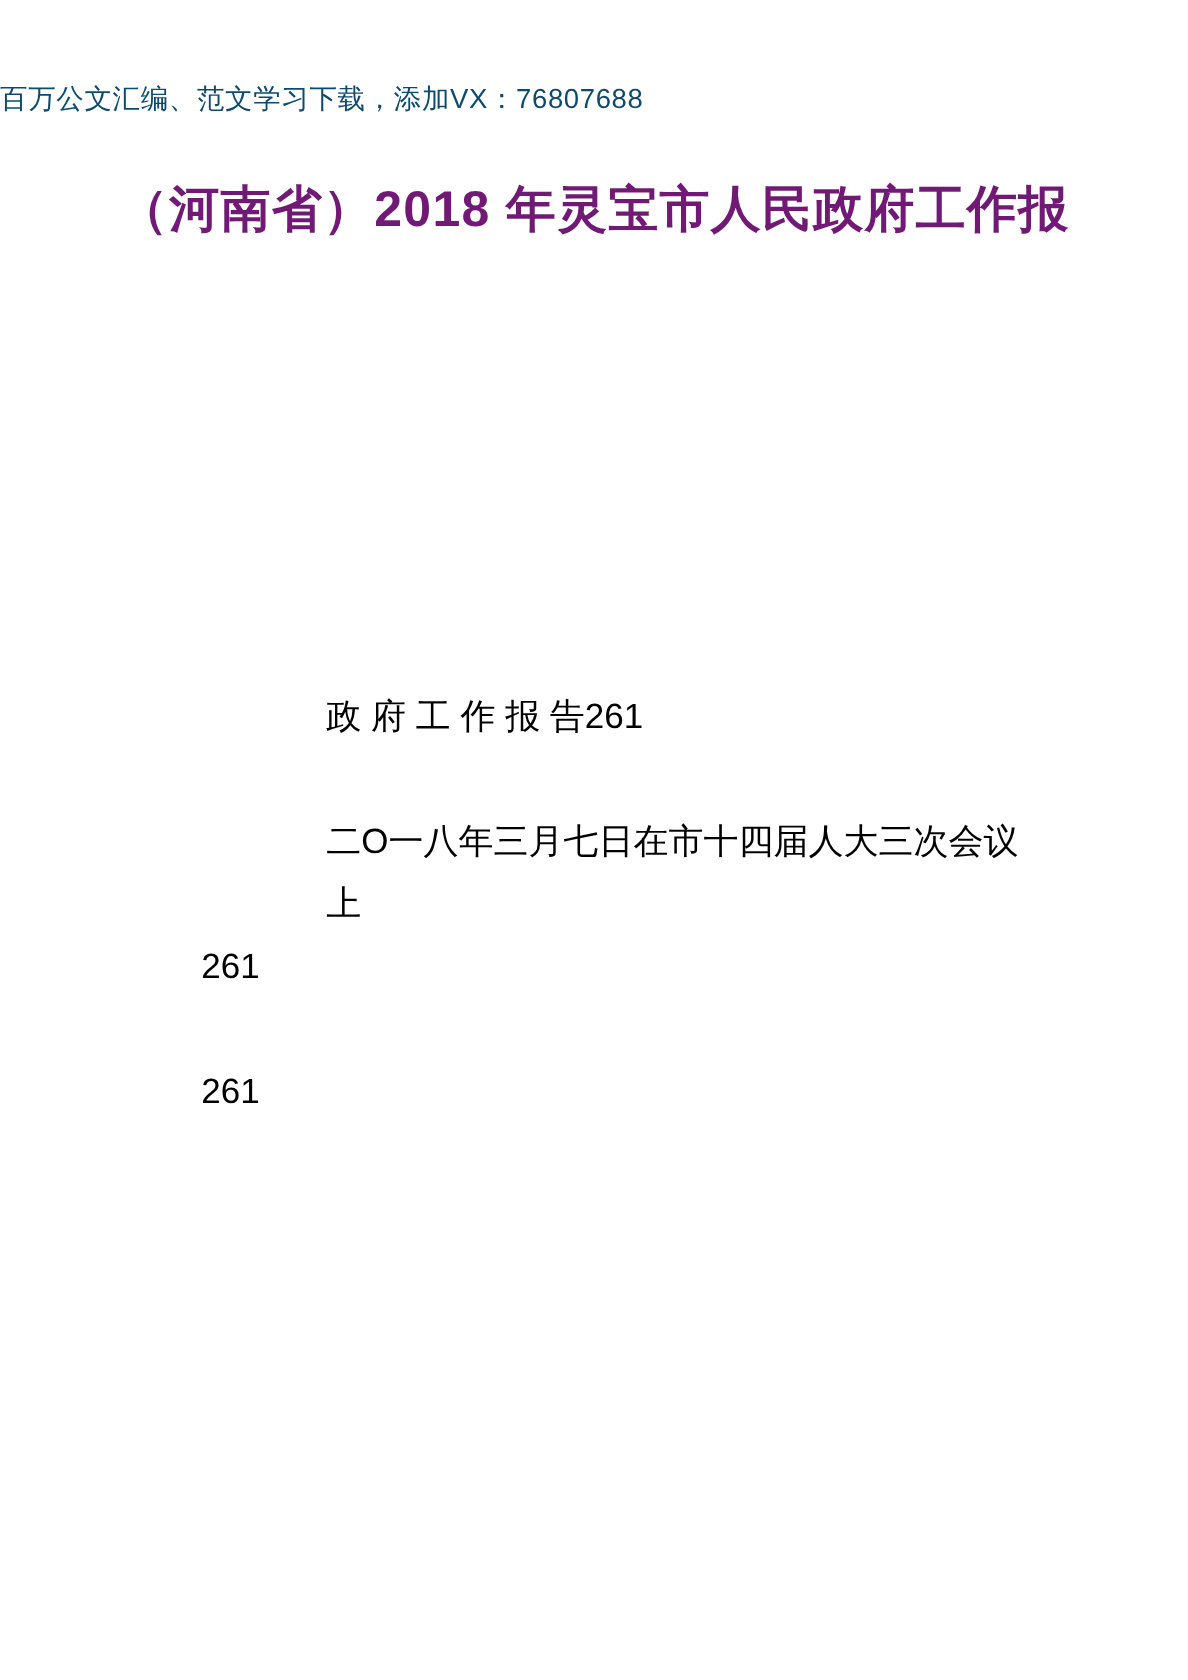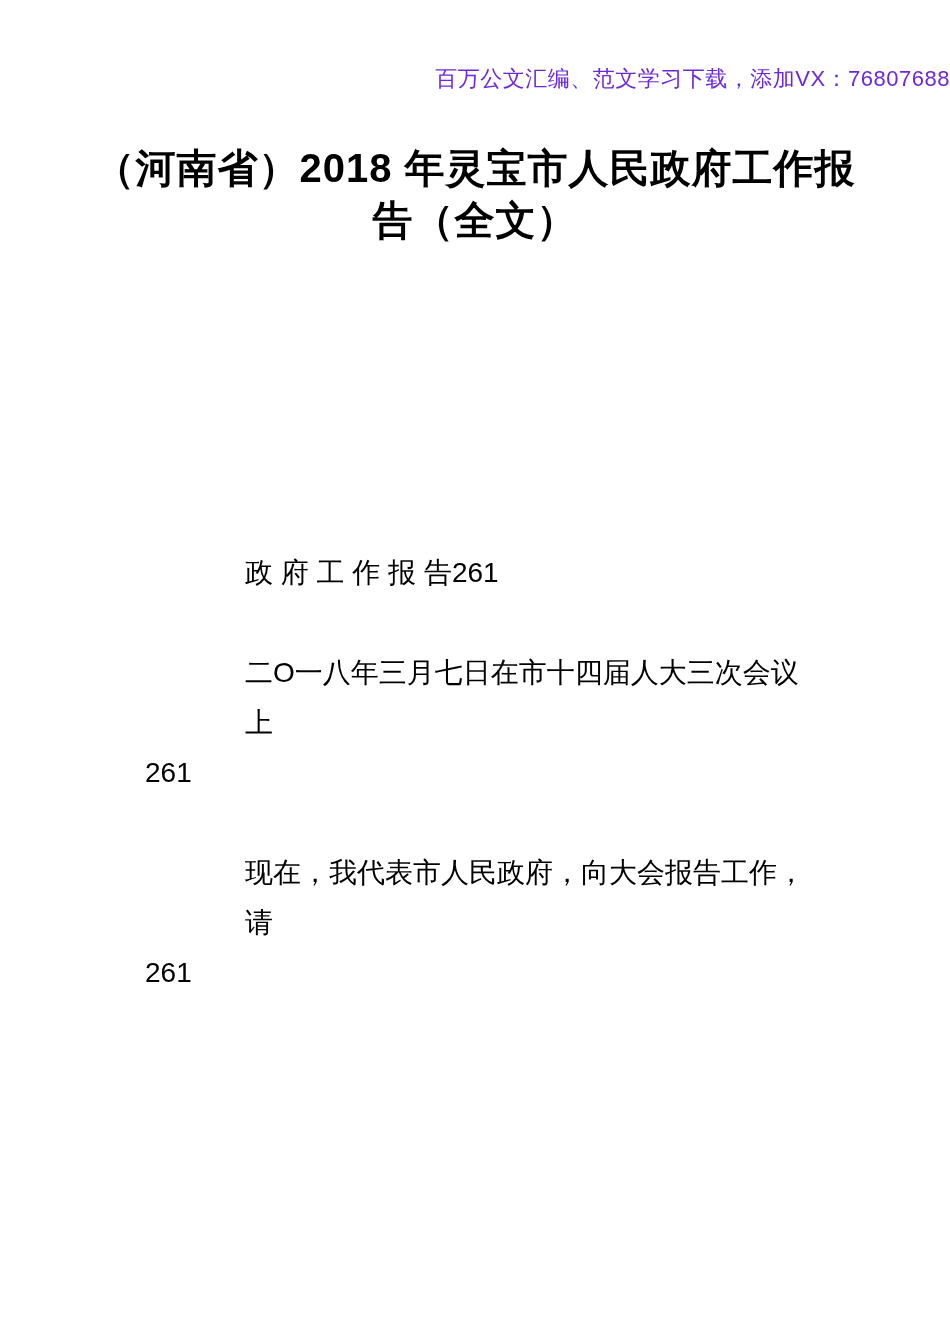--- a/index.html
+++ b/index.html
@@ -14,82 +14,80 @@
     background: #ffffff;
     overflow: hidden;
     font-family: "Liberation Sans", "DejaVu Sans", sans-serif;
     color: #000000;
   }
   .promo {
     position: absolute;
     top: 64px;
     left: 0;
     right: 0;
-    text-align: right;
+    text-align: left;
     font-size: 22px;
     letter-spacing: 0.5px;
-    color: #6d28d9;
+    color: #0c4a6e;
     white-space: nowrap;
   }
   .doc-title {
     position: absolute;
     top: 142px;
     left: 90px;
     right: 90px;
     text-align: center;
     font-size: 40px;
     font-weight: 700;
     line-height: 52px;
-    color: #000000;
+    color: #701a75;
     letter-spacing: 1px;
   }
   .doc-body {
     position: absolute;
     top: 548px;
     left: 145px;
     width: 678px;
     font-size: 28px;
     line-height: 50px;
     color: #000000;
   }
   .para {
-    margin: 0 0 50px 0;
+    margin: 0 0 50px 16px;
   }
   .line {
     min-height: 50px;
   }
   .line.indent {
     padding-left: 100px;
   }
 </style>
 </head>
 <body>
 
 <div class="page">
 
   <div class="promo">百万公文汇编、范文学习下载，添加VX：76807688</div>
 
   <div class="doc-title">
     <div>（河南省）2018 年灵宝市人民政府工作报</div>
-    <div>告（全文）</div>
   </div>
 
   <div class="doc-body">
 
     <div class="para">
       <div class="line indent">政 府 工 作 报 告261</div>
     </div>
 
     <div class="para">
       <div class="line indent">二O一八年三月七日在市十四届人大三次会议上</div>
       <div class="line">261</div>
     </div>
 
 
 
     <div class="para">
-      <div class="line indent">现在，我代表市人民政府，向大会报告工作，请</div>
       <div class="line">261</div>
     </div>
 
   </div>
 
 </div>
 
 </body></html>

